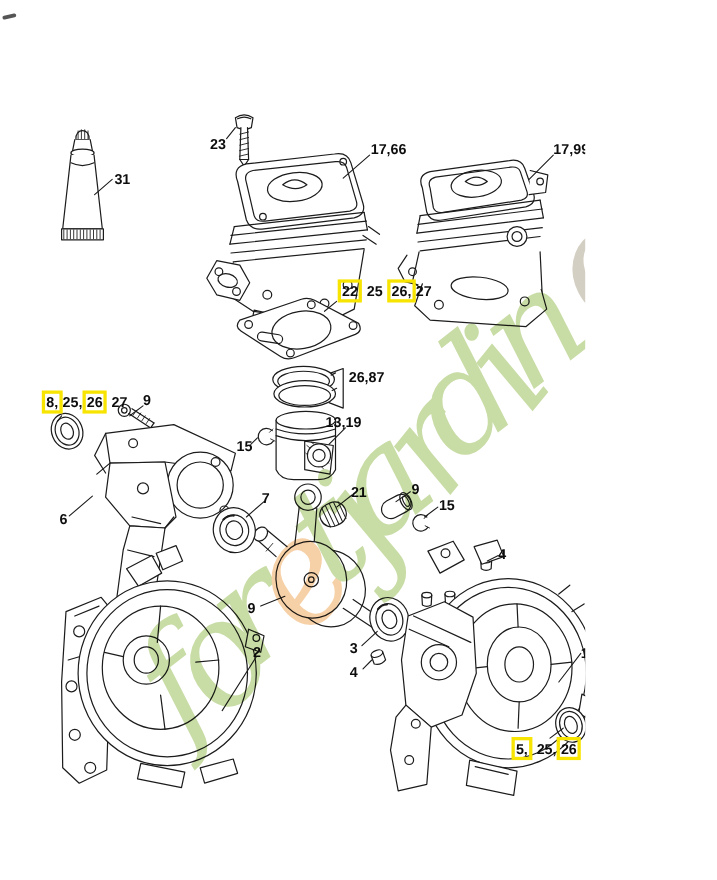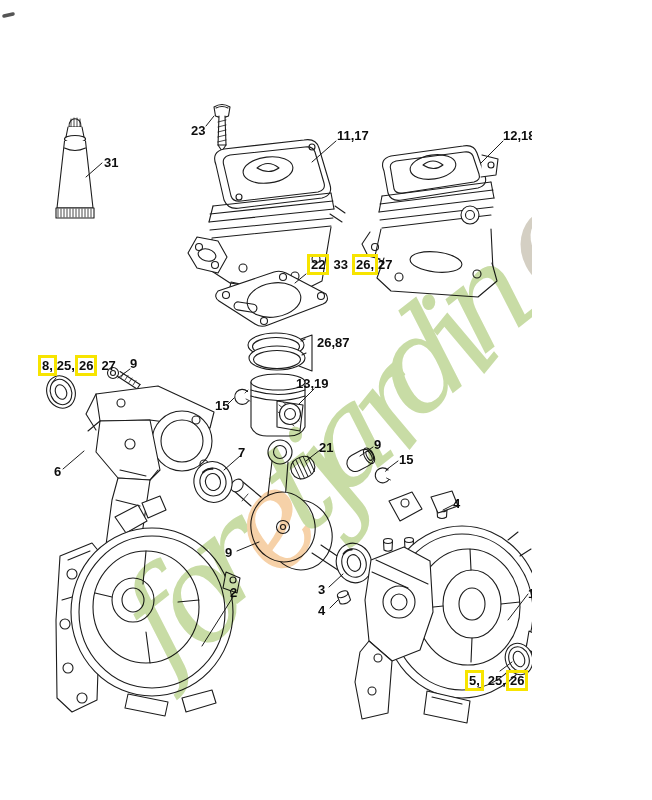--- a/index.html
+++ b/index.html
@@ -294,25 +294,25 @@
         <path d="M453,505 L443,510"></path>
         <path d="M528,594 L508,620"></path>
         <path d="M500,671 L512,662"></path>
         <path d="M56,378 L52,383"></path>
       </g>
     </g>
   </svg>
 
   <div class="lbl" style="left:191px;top:123px">23</div>
   <div class="lbl" style="left:104px;top:155px">31</div>
-  <div class="lbl" style="left:337px;top:128px">11,17</div>
-  <div class="lbl" style="left:503px;top:128px">12,18</div>
+  <div class="lbl" style="left:337px;top:128px">17,66</div>
+  <div class="lbl" style="left:503px;top:128px">17,99</div>
 
   <div class="lbl grp" style="left:307px;top:254px">
-    <span class="hl sp" style="border-color: rgb(247, 228, 0);">22</span><span class="sp">33</span><span class="hl" style="border-color: rgb(247, 228, 0);">26,</span><span>27</span>
+    <span class="hl sp" style="border-color: rgb(247, 228, 0);">22</span><span class="sp">25</span><span class="hl" style="border-color: rgb(247, 228, 0);">26,</span><span>27</span>
   </div>
 
   <div class="lbl" style="left:317px;top:335px">26,87</div>
   <div class="lbl" style="left:296px;top:376px">13,19</div>
   <div class="lbl" style="left:215px;top:398px">15</div>
 
   <div class="lbl grp" style="left:38px;top:355px">
     <span class="hl" style="border-color: rgb(247, 228, 0);">8,</span><span>25,</span><span class="hl sp" style="border-color: rgb(247, 228, 0);">26</span><span>27</span>
   </div>
 

